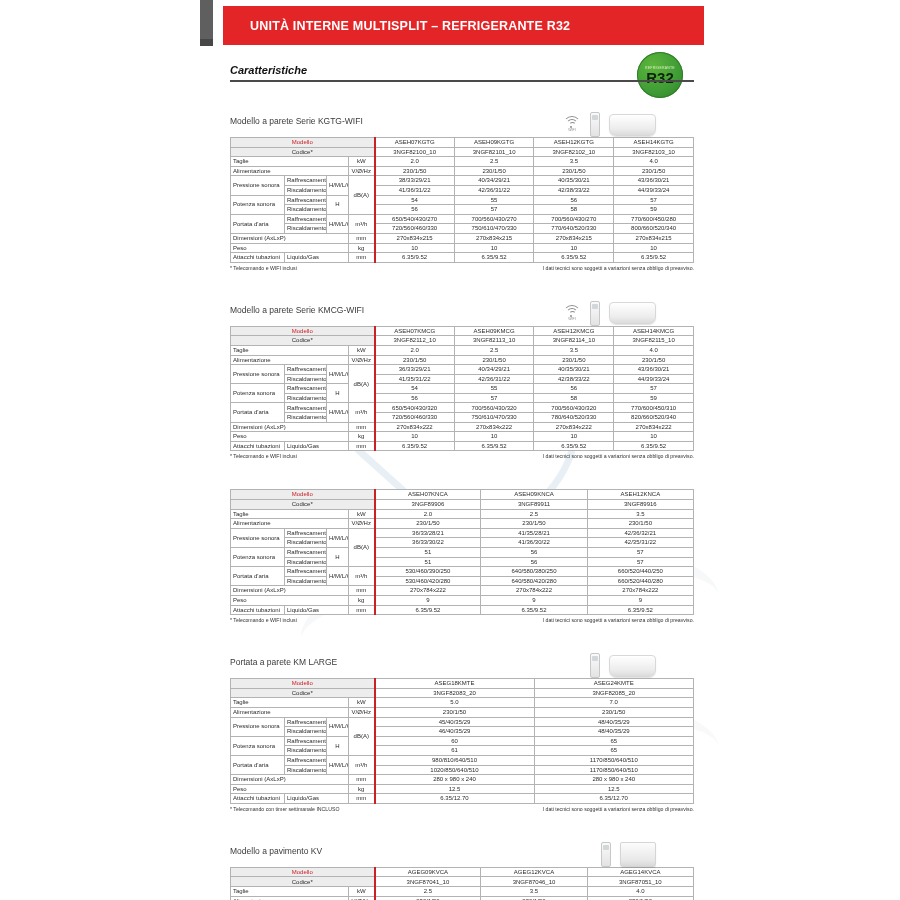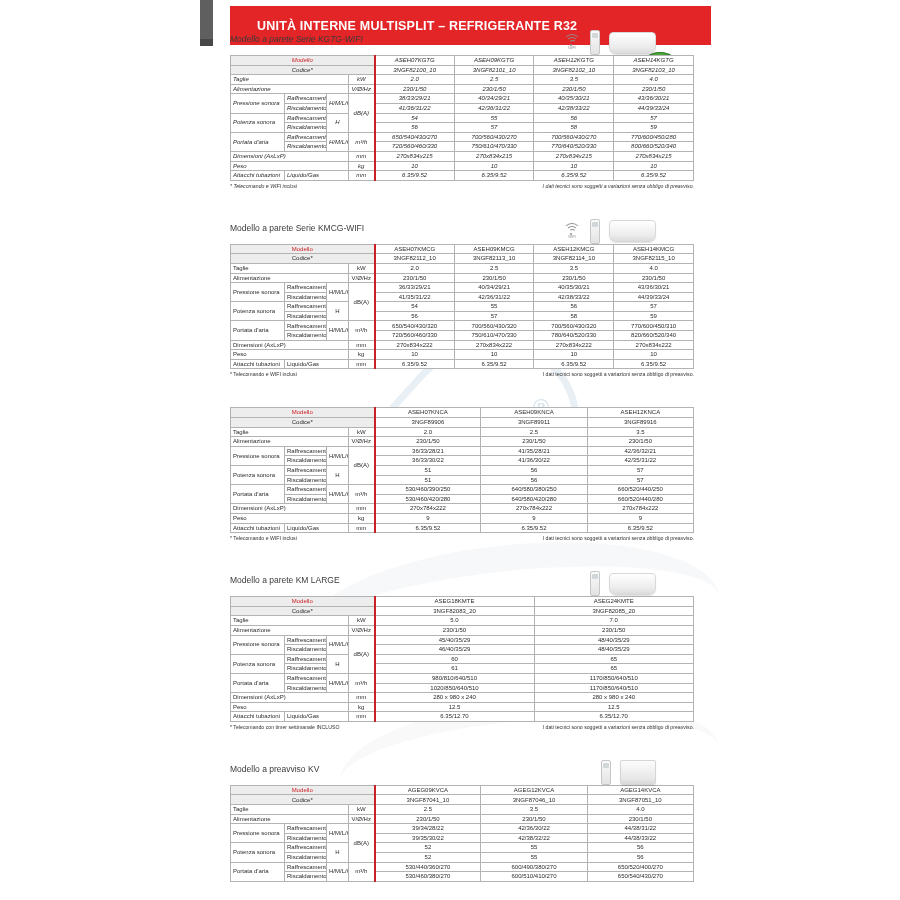--- a/index.html
+++ b/index.html
@@ -4,21 +4,21 @@
 <style>
   html,body{margin:0;padding:0;}
   body{
     width:900px;height:900px;background:#ffffff;position:relative;overflow:hidden;
     font-family:"Liberation Sans", sans-serif;color:#2b2b2b;
   }
   
   .edge-strip{position:absolute;left:200px;top:0;width:13px;height:46px;
     background:linear-gradient(#5f5f5f 0 84%, #474747 84% 100%);}
   
-  .banner{position:absolute;left:230px;top:6px;width:481px;height:39px;background:#e42527;
+  .banner{position:absolute;left:223px;top:6px;width:481px;height:39px;background:#e42527;
     display:flex;align-items:center;}
   .banner span{color:#fff;font-weight:bold;font-size:12.5px;letter-spacing:.2px;padding-left:27px;}
   
   .content{position:absolute;left:230px;top:0;width:464px;}
   .caratteristiche{margin-top:64px;padding-bottom:4px;border-bottom:2px solid #4a4a4a;}
   .caratteristiche h1{margin:0;font-size:11px;font-style:italic;font-weight:bold;color:#111;}
   
   .r32-badge{position:absolute;left:637px;top:52px;width:46px;height:46px;border-radius:50%;
     background:radial-gradient(circle at 35% 30%, #5db53c, #3f9c35 60%, #2f7d28);
     display:flex;flex-direction:column;align-items:center;justify-content:center;
@@ -29,21 +29,21 @@
   .wm-drop{position:absolute;left:395px;top:335px;width:165px;height:185px;
     border:7px solid rgba(120,160,195,.16);border-radius:52% 52% 52% 4% / 55% 55% 55% 4%;
     transform:rotate(42deg);}
   .wm-r{position:absolute;left:533px;top:395px;font-size:22px;color:rgba(120,160,195,.28);font-weight:bold;}
   .wm-swoosh1{position:absolute;left:300px;top:545px;width:420px;height:120px;
     border-top:26px solid rgba(90,110,130,.05);border-radius:50%;transform:rotate(-6deg);}
   .wm-swoosh2{position:absolute;left:340px;top:700px;width:380px;height:110px;
     border-top:20px solid rgba(90,110,130,.04);border-radius:50%;transform:rotate(-5deg);}
   
   .model-section{margin-top:30px;position:relative;}
-  .model-section:first-of-type{font-style:italic;}
+  .model-section:first-of-type{}
   .section-header{position:relative;height:25px;}
   .section-title{font-size:8.5px;color:#3a3a3a;padding-top:4px;}
   .section-icons{position:absolute;right:38px;top:0;height:25px;display:flex;align-items:center;gap:9px;}
   
   .icon-wifi{width:18px;height:17px;position:relative;}
   .icon-wifi .arc{position:absolute;left:50%;border:1px solid #8d8d8d;border-color:#8d8d8d transparent transparent transparent;border-radius:50%;}
   .icon-wifi .a1{width:16px;height:16px;top:0;margin-left:-9px;}
   .icon-wifi .a2{width:10px;height:10px;top:3px;margin-left:-6px;}
   .icon-wifi .a3{width:5px;height:5px;top:6px;margin-left:-3.5px;}
   .icon-wifi .dot{position:absolute;left:50%;top:10px;width:2px;height:2px;margin-left:-2px;background:#8d8d8d;border-radius:50%;}
@@ -84,20 +84,23 @@
 <div class="wm-r">®</div>
 <div class="wm-swoosh1"></div>
 <div class="wm-swoosh2"></div>
 
 <div class="r32-badge">
   <span class="tiny">REFRIGERANTE</span>
   <span class="big">R32</span>
 </div>
 
 <div class="content">
+  <div class="caratteristiche">
+    <h1>Caratteristiche</h1>
+  </div>
   <div id="sections">
       <section class="model-section">
         <div class="section-header">
           <div class="section-title">Modello a parete Serie KGTG-WIFI</div>
           <div class="section-icons">
             <span class="icon-wifi">
               <span class="arc a1"></span>
               <span class="arc a2"></span>
               <span class="arc a3"></span>
               <span class="dot"></span>
@@ -476,21 +479,21 @@
             </tr>
           </tbody>
         </table>
         <div class="section-footnotes">
           <span class="fn-left">* Telecomando e WIFI inclusi</span>
           <span class="fn-right">I dati tecnici sono soggetti a variazioni senza obbligo di preavviso.</span>
         </div>
       </section>
       <section class="model-section">
         <div class="section-header">
-          <div class="section-title">Modello a parete KM LARGE</div>
+          <div class="section-title">Portata a parete KM LARGE</div>
           <div class="section-icons">
             <span class="icon-remote"></span>
             <span class="icon-wall-unit"></span>
           </div>
         </div>
         <table class="spec">
           <colgroup>
             <col style="width: 54px;">
             <col style="width: 42px;">
             <col style="width: 22px;">
@@ -580,21 +583,21 @@
             </tr>
           </tbody>
         </table>
         <div class="section-footnotes">
           <span class="fn-left">* Telecomando con timer settimanale INCLUSO</span>
           <span class="fn-right">I dati tecnici sono soggetti a variazioni senza obbligo di preavviso.</span>
         </div>
       </section>
       <section class="model-section">
         <div class="section-header">
-          <div class="section-title">Modello a preavviso KV</div>
+          <div class="section-title">Modello a pavimento KV</div>
           <div class="section-icons">
             <span class="icon-remote"></span>
             <span class="icon-floor-unit"></span>
           </div>
         </div>
         <table class="spec">
           <colgroup>
             <col style="width: 54px;">
             <col style="width: 42px;">
             <col style="width: 22px;">

